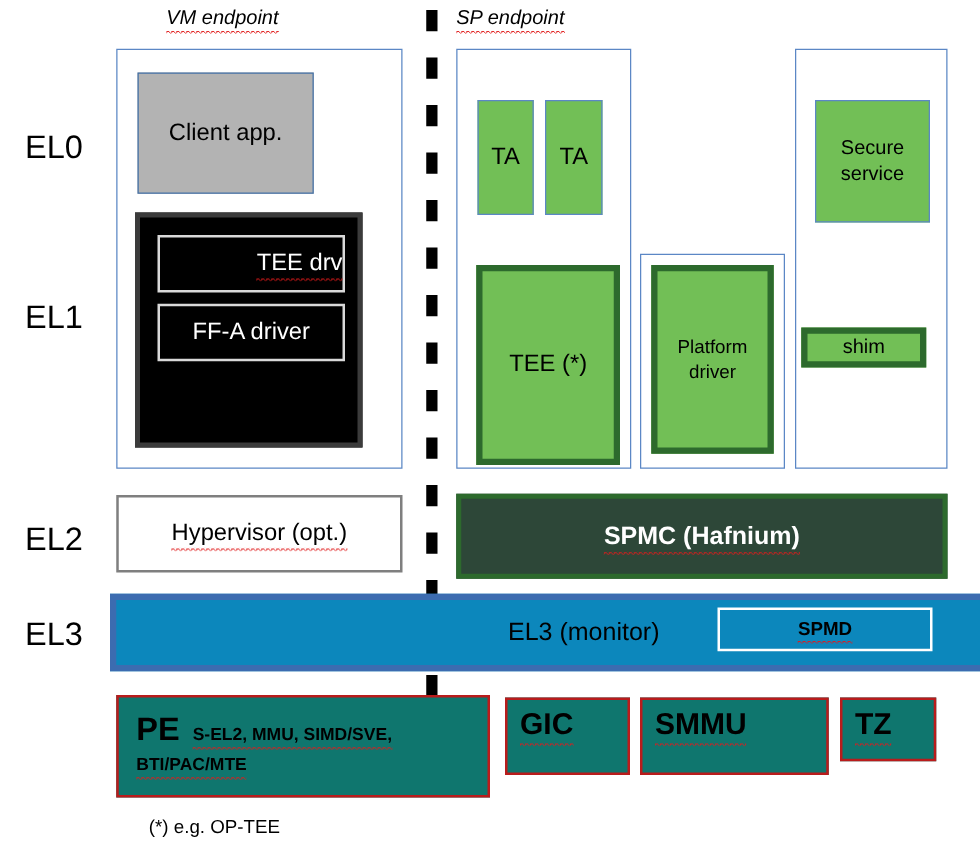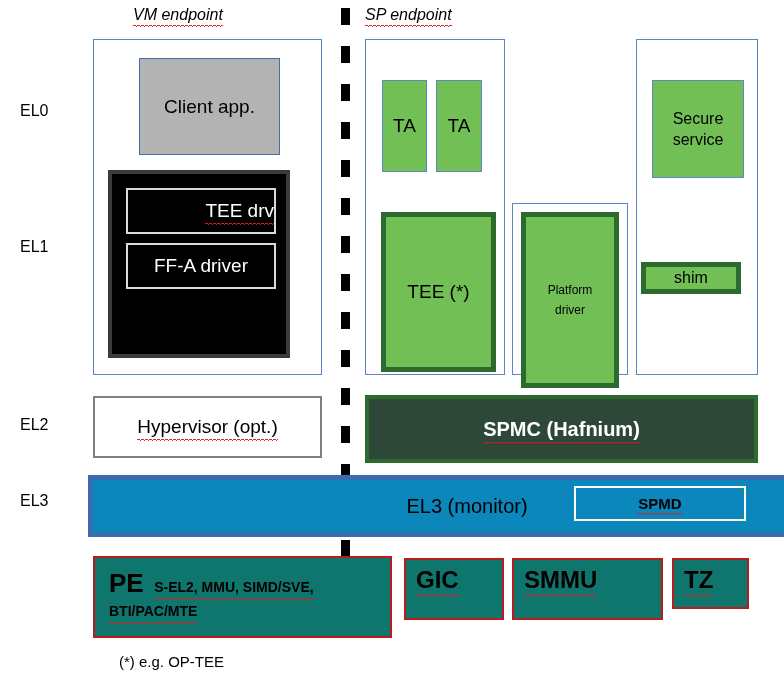--- a/index.html
+++ b/index.html
@@ -23,27 +23,27 @@
   }
   .sq::after{
     content:"";position:absolute;left:0;right:0;bottom:-3px;height:3px;
     background-image:
       radial-gradient(circle at 1.5px 3px, rgba(0,0,0,0) 1.4px, #e01b1b 1.5px, #e01b1b 2.1px, rgba(0,0,0,0) 2.2px);
     background-size:4px 4px;background-repeat:repeat-x;
     opacity:.95;
   }
 
   
-  .el-label{font-size:16px;color:#000;white-space:nowrap;}
+  .el-label{font-size:26px;color:#000;white-space:nowrap;}
 
   
   .blue-box{border:1px solid #5b87c5;background:#ffffff;}
 
   
-  .grey-box{border:1px solid #4472a8;background:#b3b3b3;margin-left:29px;}
+  .grey-box{border:1px solid #4472a8;background:#b3b3b3;}
 
   
   .green-thin{border:1px solid #5b87c5;background:#72bf56;}
   .green-thick{border:5px solid #2d6a2d;background:#72bf56;}
 
   
   .kernel-outer{background:#000000;border:4px solid #3b3b3b;}
   .kernel-item{
     border:2px solid #d9d9d9;background:#000000;color:#ffffff;
   }
@@ -125,21 +125,21 @@
 </div>
 <div class="abs green-thin ctr" style="left:436px;top:80px;width:46px;height:92px;font-size:19px;">
   <span>TA</span>
 </div>
 
 <div class="abs green-thick ctr" style="left:381px;top:212px;width:115px;height:160px;font-size:19px;">
   <span>TEE (*)</span>
 </div>
 
 <div class="abs blue-box" style="left:512px;top:203px;width:116px;height:172px;"></div>
-<div class="abs green-thick ctr" style="left:521px;top:212px;width:98px;height:176px;font-size:12px;line-height:20px;flex-direction:column;">
+<div class="abs green-thick ctr" style="left:521px;top:212px;width:98px;height:151px;font-size:15px;line-height:20px;flex-direction:column;">
   <span>Platform</span>
   <span>driver</span>
 </div>
 
 <div class="abs blue-box" style="left:636px;top:39px;width:122px;height:336px;"></div>
 
 <div class="abs green-thin ctr" style="left:652px;top:80px;width:92px;height:98px;font-size:16px;line-height:21px;flex-direction:column;">
   <span>Secure</span>
   <span>service</span>
 </div>

